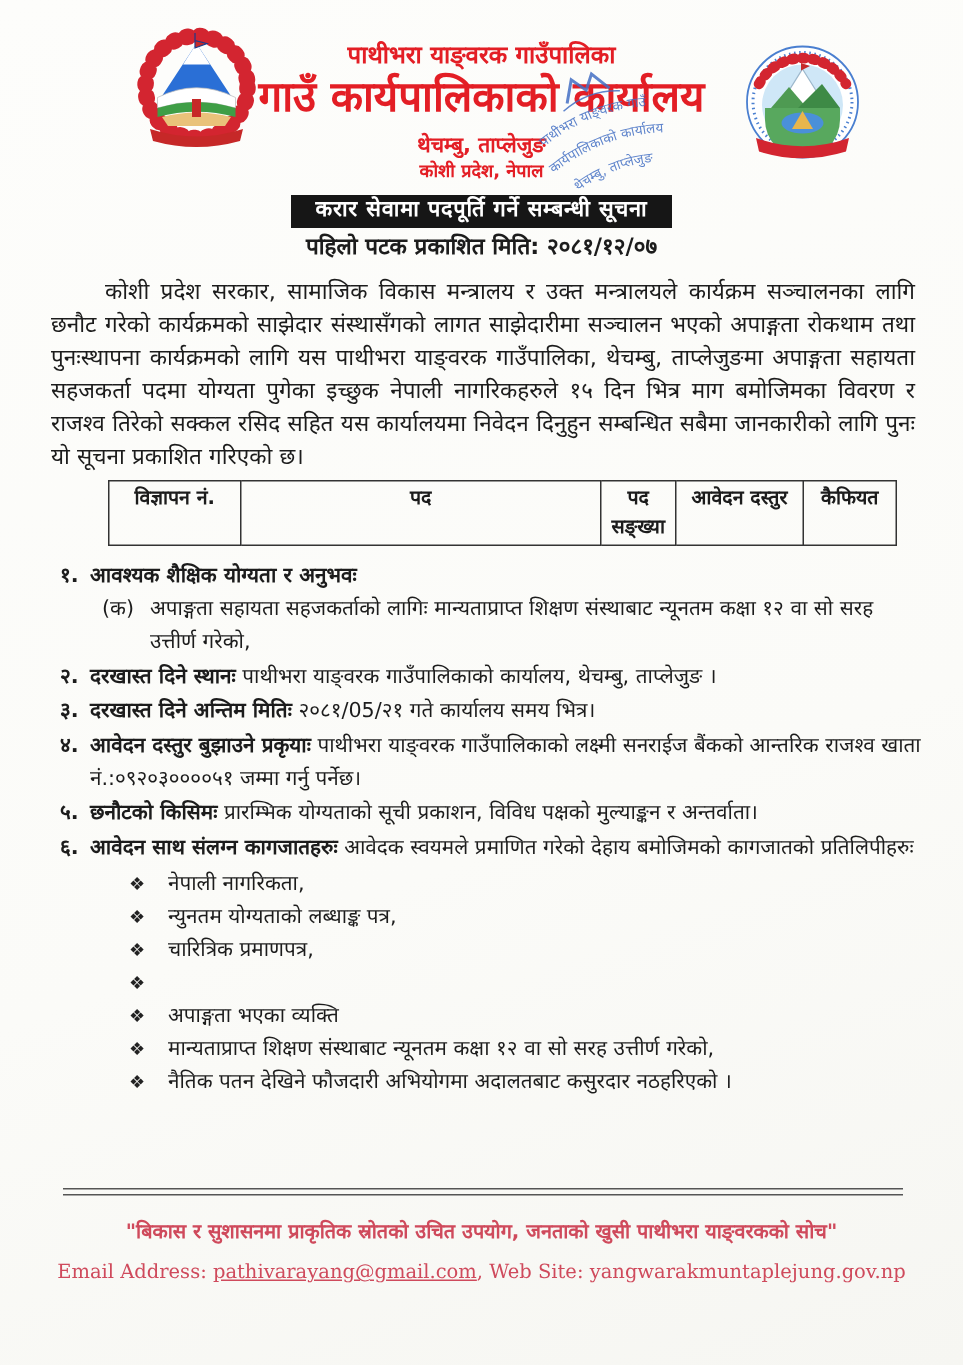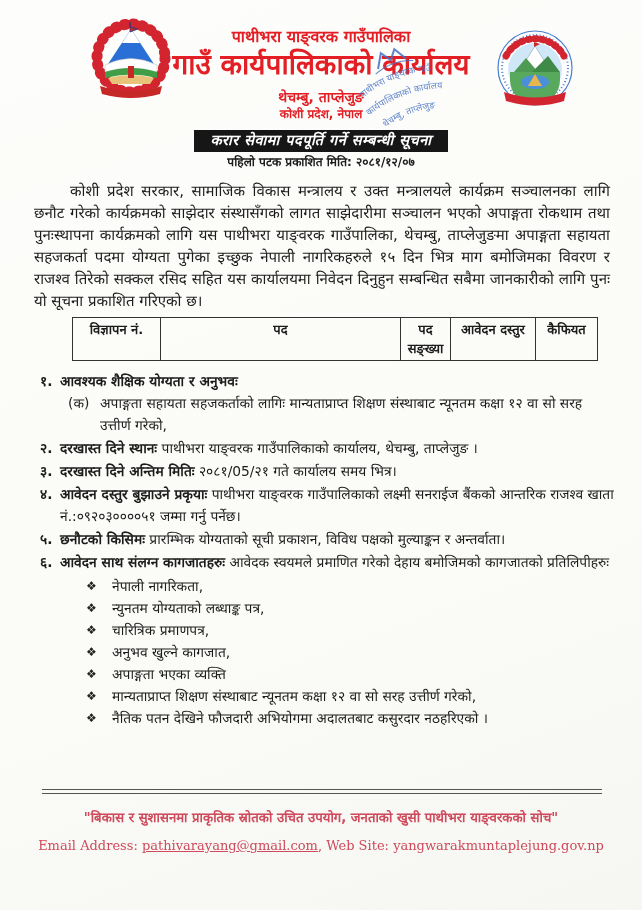--- a/index.html
+++ b/index.html
@@ -21,23 +21,23 @@
   .logo-right{left:488px;top:26px;}
   .head-center{padding-top:28px;text-align:center;line-height:1.15;}
   .muni-name{color:#e31e25;font-weight:bold;font-size:16px;}
   .office-name{color:#e31e25;font-weight:bold;font-size:28px;margin-top:3px;}
   .loc-line{color:#e31e25;font-weight:bold;font-size:14px;margin-top:7px;}
   .prov-line{color:#e31e25;font-weight:bold;font-size:12px;margin-top:3px;}
   .banner{
     margin:9px auto 0 auto;display:table;
     background:#161616;color:#ffffff;
     font-weight:bold;font-size:14.5px;
-    padding:2px 16px 3px 16px;letter-spacing:.5px;font-style:italic;
-  }
-  .pub-date{text-align:center;font-weight:bold;font-size:12px;margin-top:4px;}
+    padding:2px 16px 3px 16px;letter-spacing:.5px;
+  }
+  .pub-date{text-align:center;font-weight:bold;font-size:15px;margin-top:4px;}
   
   .stamp{position:absolute;left:342px;top:28px;width:120px;height:120px;opacity:.85;pointer-events:none;}
   
   .para{
     margin:10px 32px 0 34px;
     font-size:15px;line-height:22px;
     text-align:justify;text-indent:36px;
   }
   table.notice{
     border-collapse:collapse;margin:5px 0 0 72px;
@@ -194,21 +194,20 @@
       <div class="bullet-row">
         <span class="dia">❖</span>
         <span>न्युनतम योग्यताको लब्धाङ्क पत्र,</span>
       </div>
       <div class="bullet-row">
         <span class="dia">❖</span>
         <span>चारित्रिक प्रमाणपत्र,</span>
       </div>
       <div class="bullet-row">
         <span class="dia">❖</span>
-        <span>अनुभव खुल्ने कागजात,</span>
       </div>
       <div class="bullet-row">
         <span class="dia">❖</span>
         <span>अपाङ्गता भएका व्यक्ति</span>
       </div>
       <div class="bullet-row">
         <span class="dia">❖</span>
         <span>मान्यताप्राप्त शिक्षण संस्थाबाट न्यूनतम कक्षा १२ वा सो सरह उत्तीर्ण गरेको,</span>
       </div>
       <div class="bullet-row">

